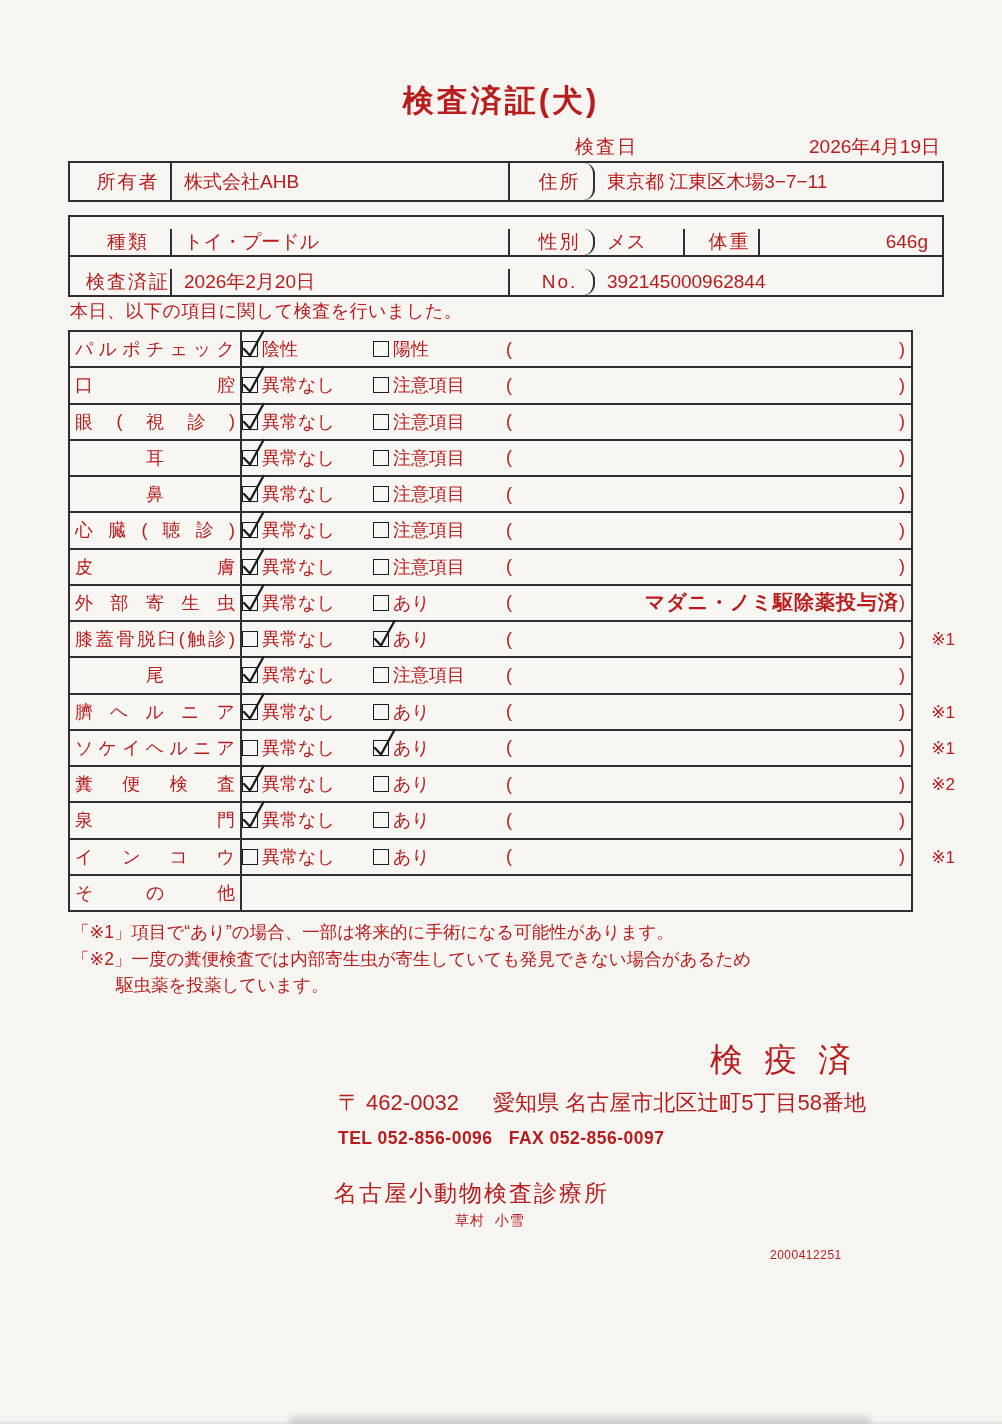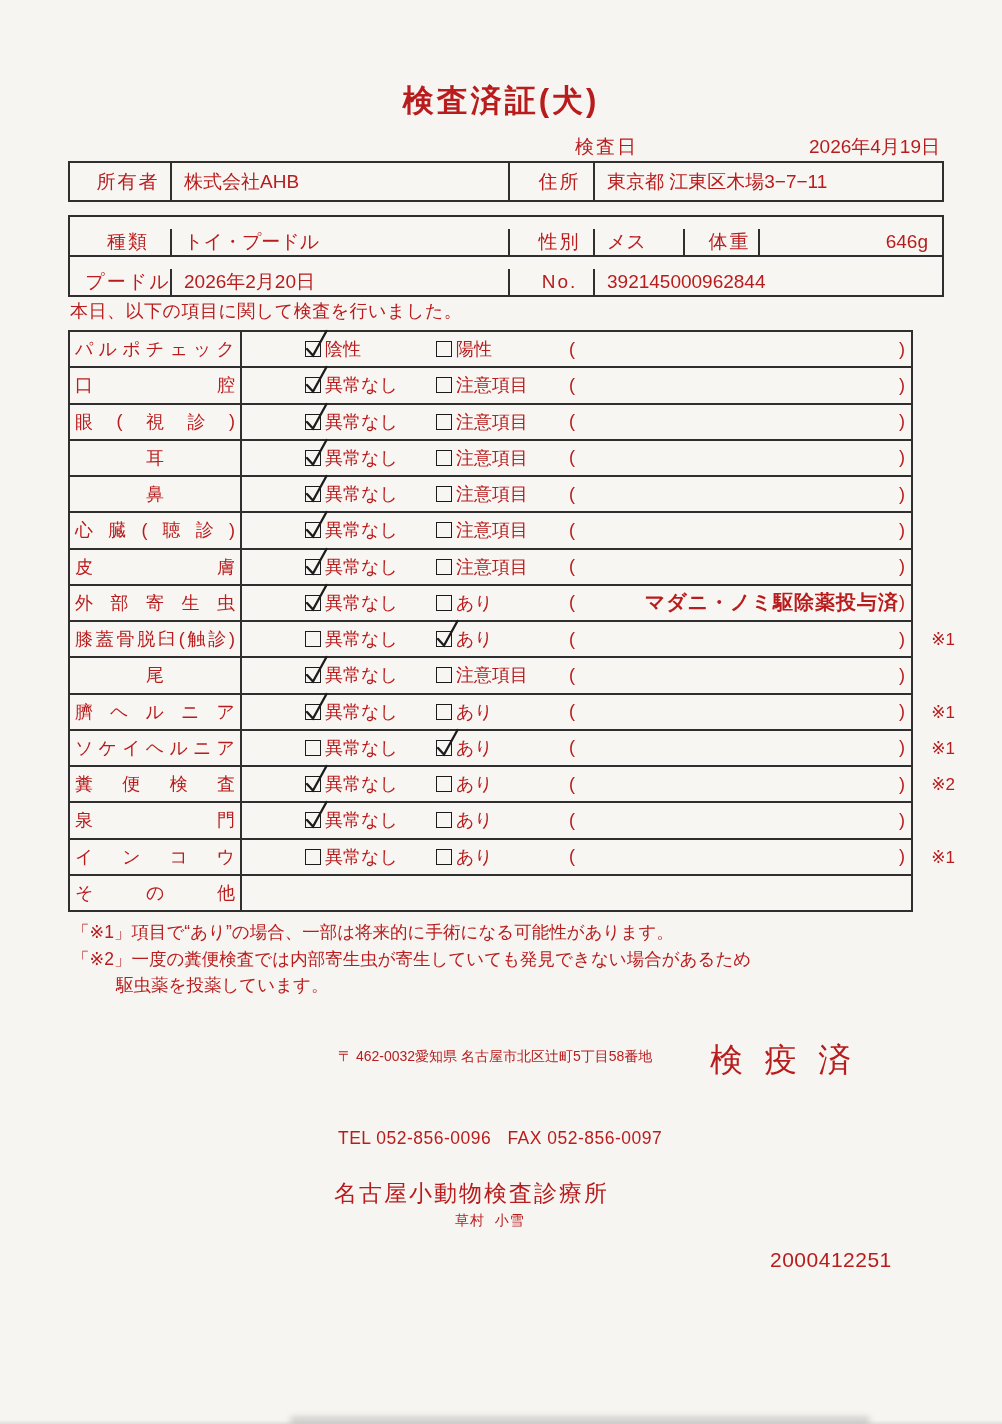--- a/index.html
+++ b/index.html
@@ -18,58 +18,58 @@
   .cell{display:flex;align-items:center;border-right:2px solid #2f2f2f;box-sizing:border-box;font-size:19px;overflow:visible;white-space:nowrap;padding-left:16px;}
   .cell.last{border-right:none;}
   .cell.lab{justify-content:center;letter-spacing:2px;}
   .cell.val{padding-left:12px;}
   .t1{left:68px;top:161px;width:872px;height:37px;}
   .t2{left:68px;top:215px;width:872px;height:78px;flex-direction:column;}
   .t2 .trow{border-bottom:2px solid #2f2f2f;margin-top:12px;}
   .t2 .trow:last-child{border-bottom:none;}
   .w-label{width:102px;flex:none;}
   .w-big{width:338px;flex:none;}
-  .w-mid{width:85px;flex:none;}
+  .w-mid{width:85px;flex:none;border-radius:11px;}
   .w-sex{width:90px;flex:none;}
   .w-wt{width:75px;flex:none;}
   .flexfill{flex:1;}
   .weight-cell{justify-content:flex-end;padding-right:14px;}
 
   .intro{left:70px;top:299px;font-size:18px;letter-spacing:0.5px;}
 
   
   .checklist{left:68px;top:330px;width:845px;height:582px;border:2px solid #2f2f2f;display:flex;flex-direction:column;box-sizing:border-box;overflow:visible;background:#f7f6f3;}
   .cl-row{position:relative;flex:1;display:flex;border-bottom:2px solid #2f2f2f;overflow:visible;}
   .cl-row:last-child{border-bottom:none;}
   .cl-label{width:172px;flex:none;border-right:2px solid #2f2f2f;display:flex;align-items:center;padding:0 5px;box-sizing:border-box;font-size:18px;}
-  .cl-opts{flex:1;display:flex;align-items:center;padding-left:15px;overflow:visible;margin-left:48px;}
+  .cl-opts{flex:1;display:flex;align-items:center;padding-left:0;overflow:visible;}
   .cl-opt{display:flex;align-items:center;font-size:18px;overflow:visible;white-space:nowrap;}
   .cl-opt.o1{width:131px;flex:none;}
   .cl-opt.o2{width:133px;flex:none;}
   .cb{position:relative;width:14px;height:14px;border:1.7px solid #1c1c1c;flex:none;margin-right:4px;overflow:visible;}
   .cb svg{position:absolute;left:-2px;top:-14px;width:25px;height:31px;overflow:visible;}
   .cl-paren{flex:1;display:flex;align-items:center;font-size:18px;padding-right:6px;}
   .cl-paren .op,.cl-paren .clz{flex:none;}
   .cl-note{flex:1;text-align:right;font-size:19px;letter-spacing:1px;}
   .cl-note.bold{font-weight:bold;font-size:20px;}
   .cl-mark{position:absolute;right:-44px;top:50%;transform:translateY(-50%);font-size:17px;white-space:nowrap;}
 
   
   .fn1{left:72px;top:920px;font-size:17.5px;}
   .fn2a{left:72px;top:947px;font-size:17.5px;}
   .fn2b{left:116px;top:973px;font-size:17.5px;}
   .disc{left:74px;top:1002px;font-size:20px;line-height:28px;}
 
   .stamp{left:710px;top:1038px;font-size:33px;letter-spacing:6px;}
 
-  .addr-line{left:338px;top:1048px;font-size:14px;display:flex;white-space:pre;}
-  .tel-line{left:338px;top:1128px;font-size:17.5px;white-space:pre;letter-spacing:0.5px;}
+  .addr-line{left:338px;top:1088px;font-size:22px;display:flex;gap:34px;white-space:pre;}
+  .tel-line{left:338px;top:1128px;font-size:17.5px;white-space:pre;letter-spacing:0.5px;font-weight:bold;}
   .clinic-name{left:334px;top:1178px;font-size:23px;letter-spacing:2px;}
   .examiner{left:455px;top:1212px;font-size:14px;letter-spacing:1px;white-space:pre;}
-  .serial{left:770px;top:1248px;font-size:21px;letter-spacing:0.5px;}
+  .serial{left:770px;top:1248px;font-size:12px;letter-spacing:0.5px;}
 
   
   .smudge{left:290px;bottom:0;width:580px;height:7px;background:rgba(95,95,95,0.28);filter:blur(3px);border-radius:4px;}
   .smudge2{left:0;bottom:0;width:100%;height:4px;background:linear-gradient(to top,rgba(120,120,120,0.18),rgba(120,120,120,0));}
 </style>
 </head>
 <body>
 
 <div class="page">
 
@@ -91,21 +91,21 @@
       <div class="cell val w-big">トイ・プードル</div>
       <div class="cell lab w-mid">性別</div>
       <div class="cell val w-sex">メス</div>
       <div class="cell lab w-wt">体重</div>
       <div class="cell weight-cell flexfill last">
         <span>646</span>
         <span>g</span>
       </div>
     </div>
     <div class="trow">
-      <div class="cell lab w-label">プードル</div>
+      <div class="cell lab w-label">検査済証</div>
       <div class="cell val w-big">2026年2月20日</div>
       <div class="cell lab w-mid">No.</div>
       <div class="cell val flexfill last">392145000962844</div>
     </div>
   </div>
 
   <div class="abs intro">本日、以下の項目に関して検査を行いました。</div>
 
   <div class="abs checklist">
       <div class="cl-row">

